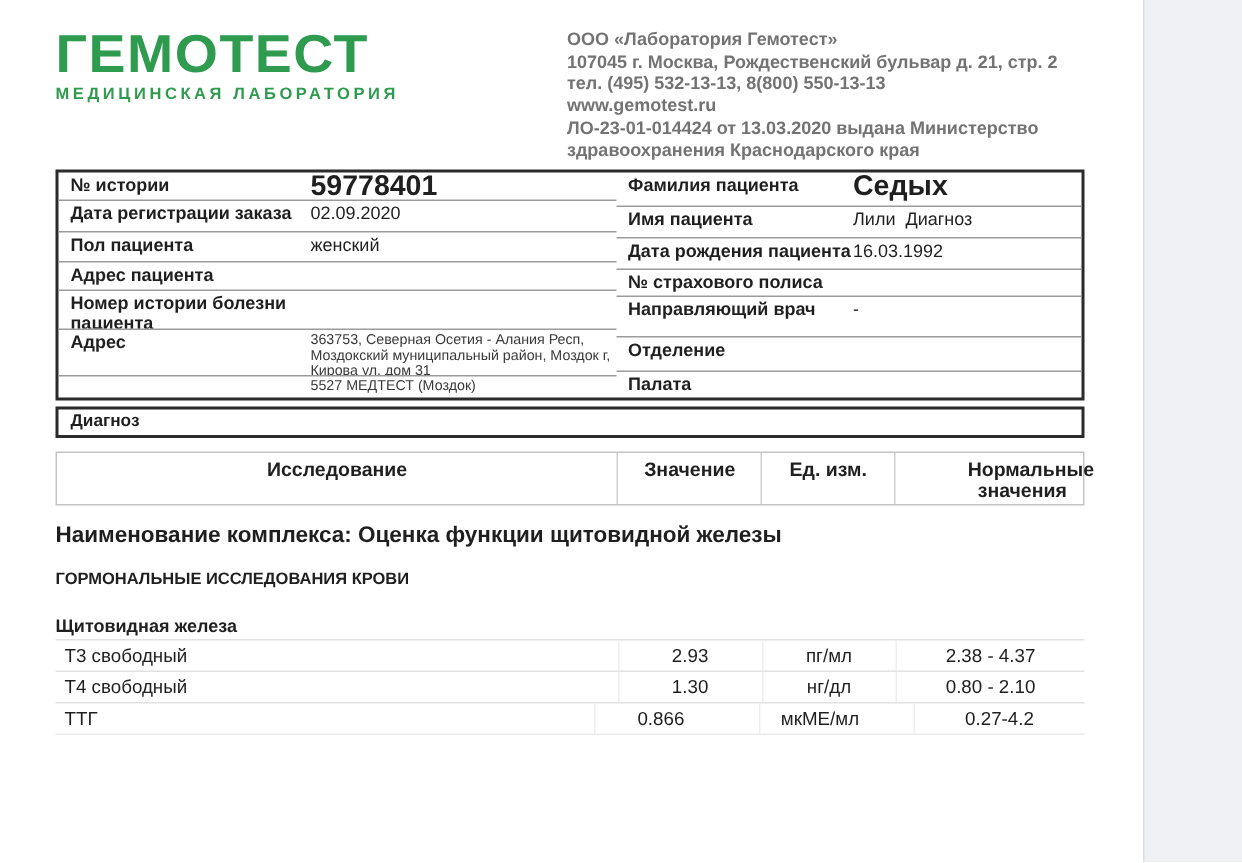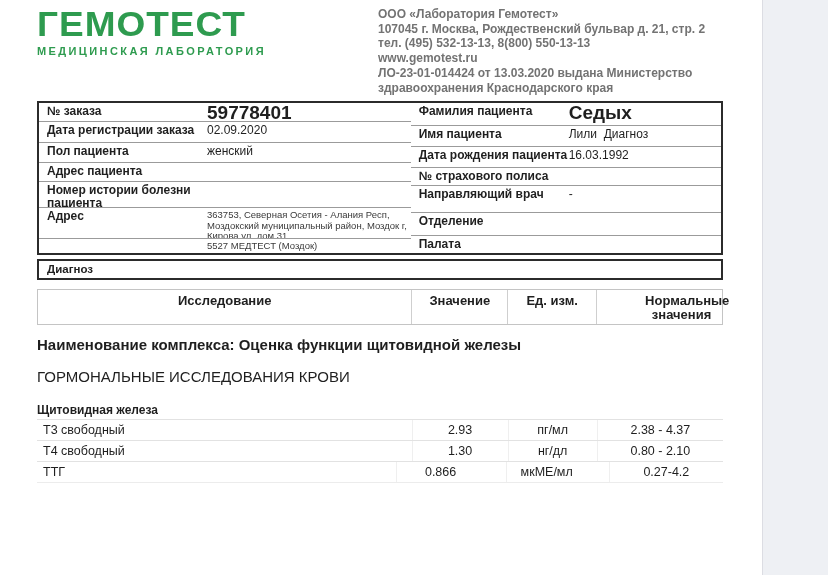--- a/index.html
+++ b/index.html
@@ -5,21 +5,21 @@
   html,body{margin:0;padding:0;}
   body{
     width:828px;height:575px;position:relative;background:#ffffff;
     font-family:"Liberation Sans","DejaVu Sans",sans-serif;
     color:#1f1f1f;overflow:hidden;
   }
   .side-panel{
     position:absolute;top:0;right:0;width:65px;height:575px;
     background:#eef0f4;border-left:1px solid #dcdde3;
   }
-  .page{position:absolute;top:0;left:37px;width:686px;}
+  .page{position:absolute;top:12px;left:37px;width:686px;}
 
   
   .hdr{display:flex;align-items:flex-start;margin-top:7px;}
   .logo{width:341px;flex:0 0 341px;}
   .logo-title{
     font-size:37px;font-weight:bold;letter-spacing:1px;line-height:36px;
     color:#2e9b4f;transform:scaleY(0.96);transform-origin:top left;white-space:nowrap;
   }
   .logo-sub{
     font-size:11px;font-weight:bold;letter-spacing:2.4px;color:#2e9b4f;
@@ -73,21 +73,21 @@
     min-height:32px;
   }
   .rcell{box-sizing:border-box;padding:2px 4px;text-align:center;}
   .c1{width:54.6%;}
   .c2{width:14%;}
   .c3{width:13%;}
   .c4{width:18.4%;padding-left:48px;}
   .rhead .rcell{font-size:13px;font-weight:bold;line-height:14px;padding-top:4px;}
   .rhead .rcell + .rcell{border-left:1px solid #cfcfcf;}
   .complex-title{font-size:15px;font-weight:bold;margin-top:11px;}
-  .group-title{font-size:15px;font-weight:normal;margin-top:15px;}
+  .group-title{font-size:11px;font-weight:bold;margin-top:15px;}
   .subgroup-title{font-size:12px;font-weight:bold;margin-top:18px;}
   .rbody{margin-top:2px;}
   .rrow{display:flex;border-top:1px solid #e2e2e2;}
   .rrow:last-child{border-bottom:1px solid #ececec;gap:22px;}
   .rrow .rcell{font-size:12.5px;line-height:20px;padding:0 4px;}
   .rrow .rcell + .rcell{border-left:1px solid #efefef;}
   .rrow .c1{text-align:left;padding-left:6px;}
 </style>
 </head>
 <body>
@@ -106,21 +106,21 @@
       <div>107045 г. Москва, Рождественский бульвар д. 21, стр. 2</div>
       <div>тел. (495) 532-13-13, 8(800) 550-13-13</div>
       <div>www.gemotest.ru</div>
       <div class="lic lic-block">ЛО-23-01-014424 от 13.03.2020 выдана Министерство здравоохранения Краснодарского края</div>
     </div>
   </div>
 
   <div class="otable">
     <div class="ocol ocol-left">
       <div class="orow">
-        <span class="olabel">№ заказа</span>
+        <span class="olabel">№ истории</span>
         <span class="oval big">59778401</span>
       </div>
       <div class="orow">
         <span class="olabel">Дата регистрации заказа</span>
         <span class="oval">02.09.2020</span>
       </div>
       <div class="orow">
         <span class="olabel">Пол пациента</span>
         <span class="oval">женский</span>
       </div>

